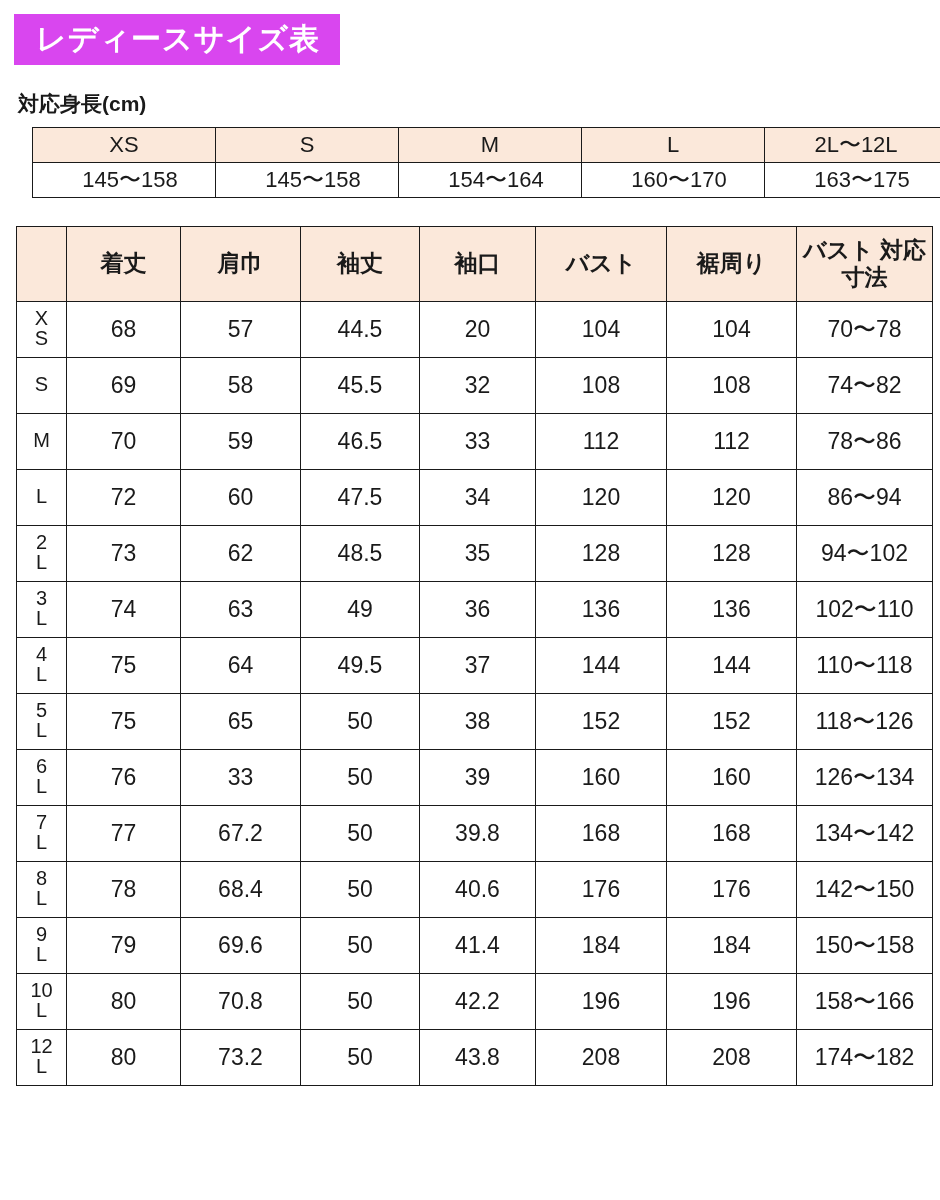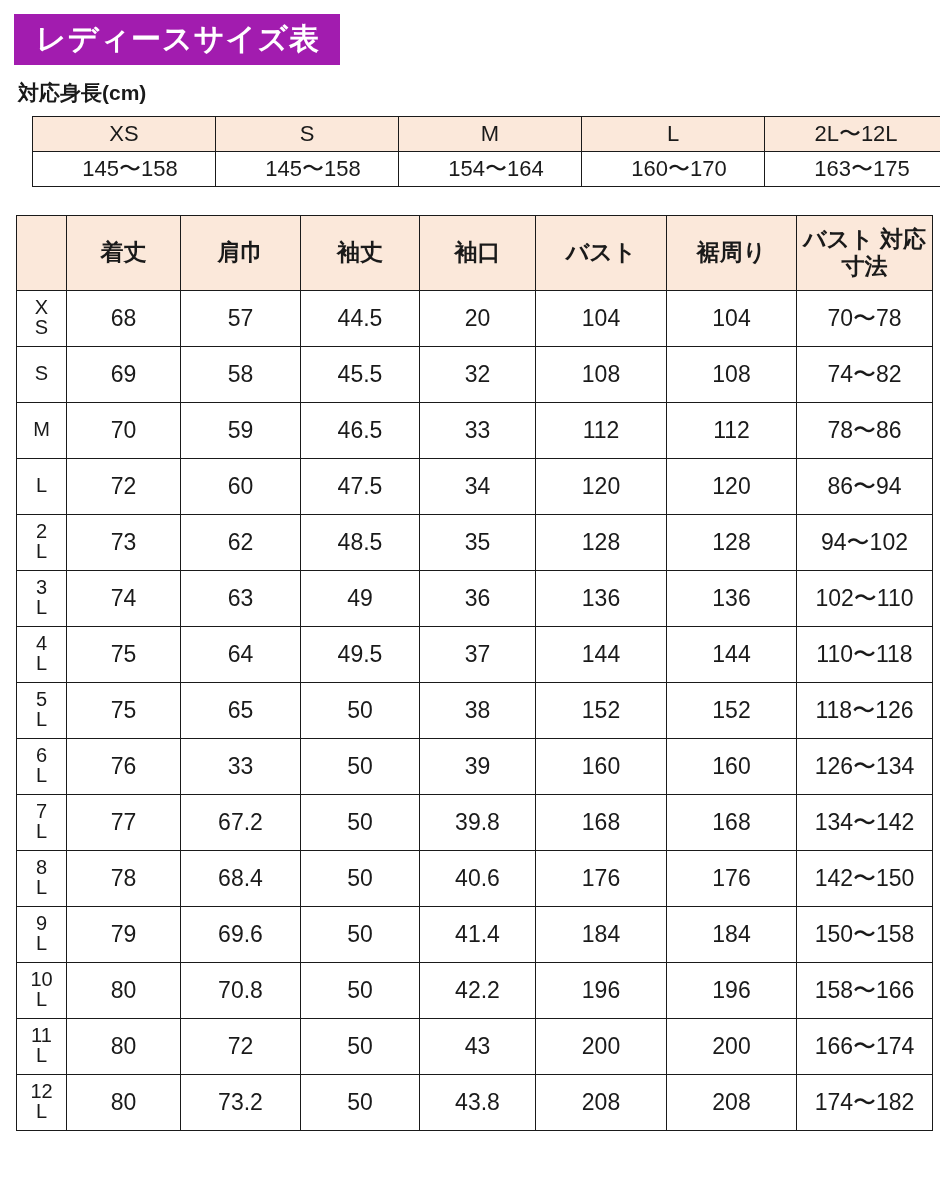--- a/index.html
+++ b/index.html
@@ -18,34 +18,34 @@
 
   .page {
     padding: 14px 10px 0 14px;
     box-sizing: border-box;
     width: 940px;
   }
 
   
   .title-banner {
     display: inline-block;
-    background: #a21caf;
+    background: #d946ef;
     color: #ffffff;
     font-size: 30px;
     font-weight: bold;
     letter-spacing: 1px;
     padding: 9px 20px 10px 22px;
     line-height: 1.05;
   }
 
   
   .sub-heading {
     font-size: 21px;
     font-weight: bold;
-    margin: 14px 0 9px 4px;
+    margin: 25px 0 9px 4px;
     letter-spacing: 0px;
   }
 
   
   table {
     border-collapse: collapse;
     table-layout: fixed;
   }
   table td, table th {
     border: 1px solid #1a1a1a;
@@ -344,33 +344,20 @@
           <td>80</td>
           <td>70.8</td>
           <td>50</td>
           <td>42.2</td>
           <td>196</td>
           <td>196</td>
           <td>158〜166</td>
         </tr>
         <tr>
           <td class="rowhead">
-            <span>11</span>
-            <span>L</span>
-          </td>
-          <td>80</td>
-          <td>72</td>
-          <td>50</td>
-          <td>43</td>
-          <td>200</td>
-          <td>200</td>
-          <td>166〜174</td>
-        </tr>
-        <tr>
-          <td class="rowhead">
             <span>12</span>
             <span>L</span>
           </td>
           <td>80</td>
           <td>73.2</td>
           <td>50</td>
           <td>43.8</td>
           <td>208</td>
           <td>208</td>
           <td>174〜182</td>

